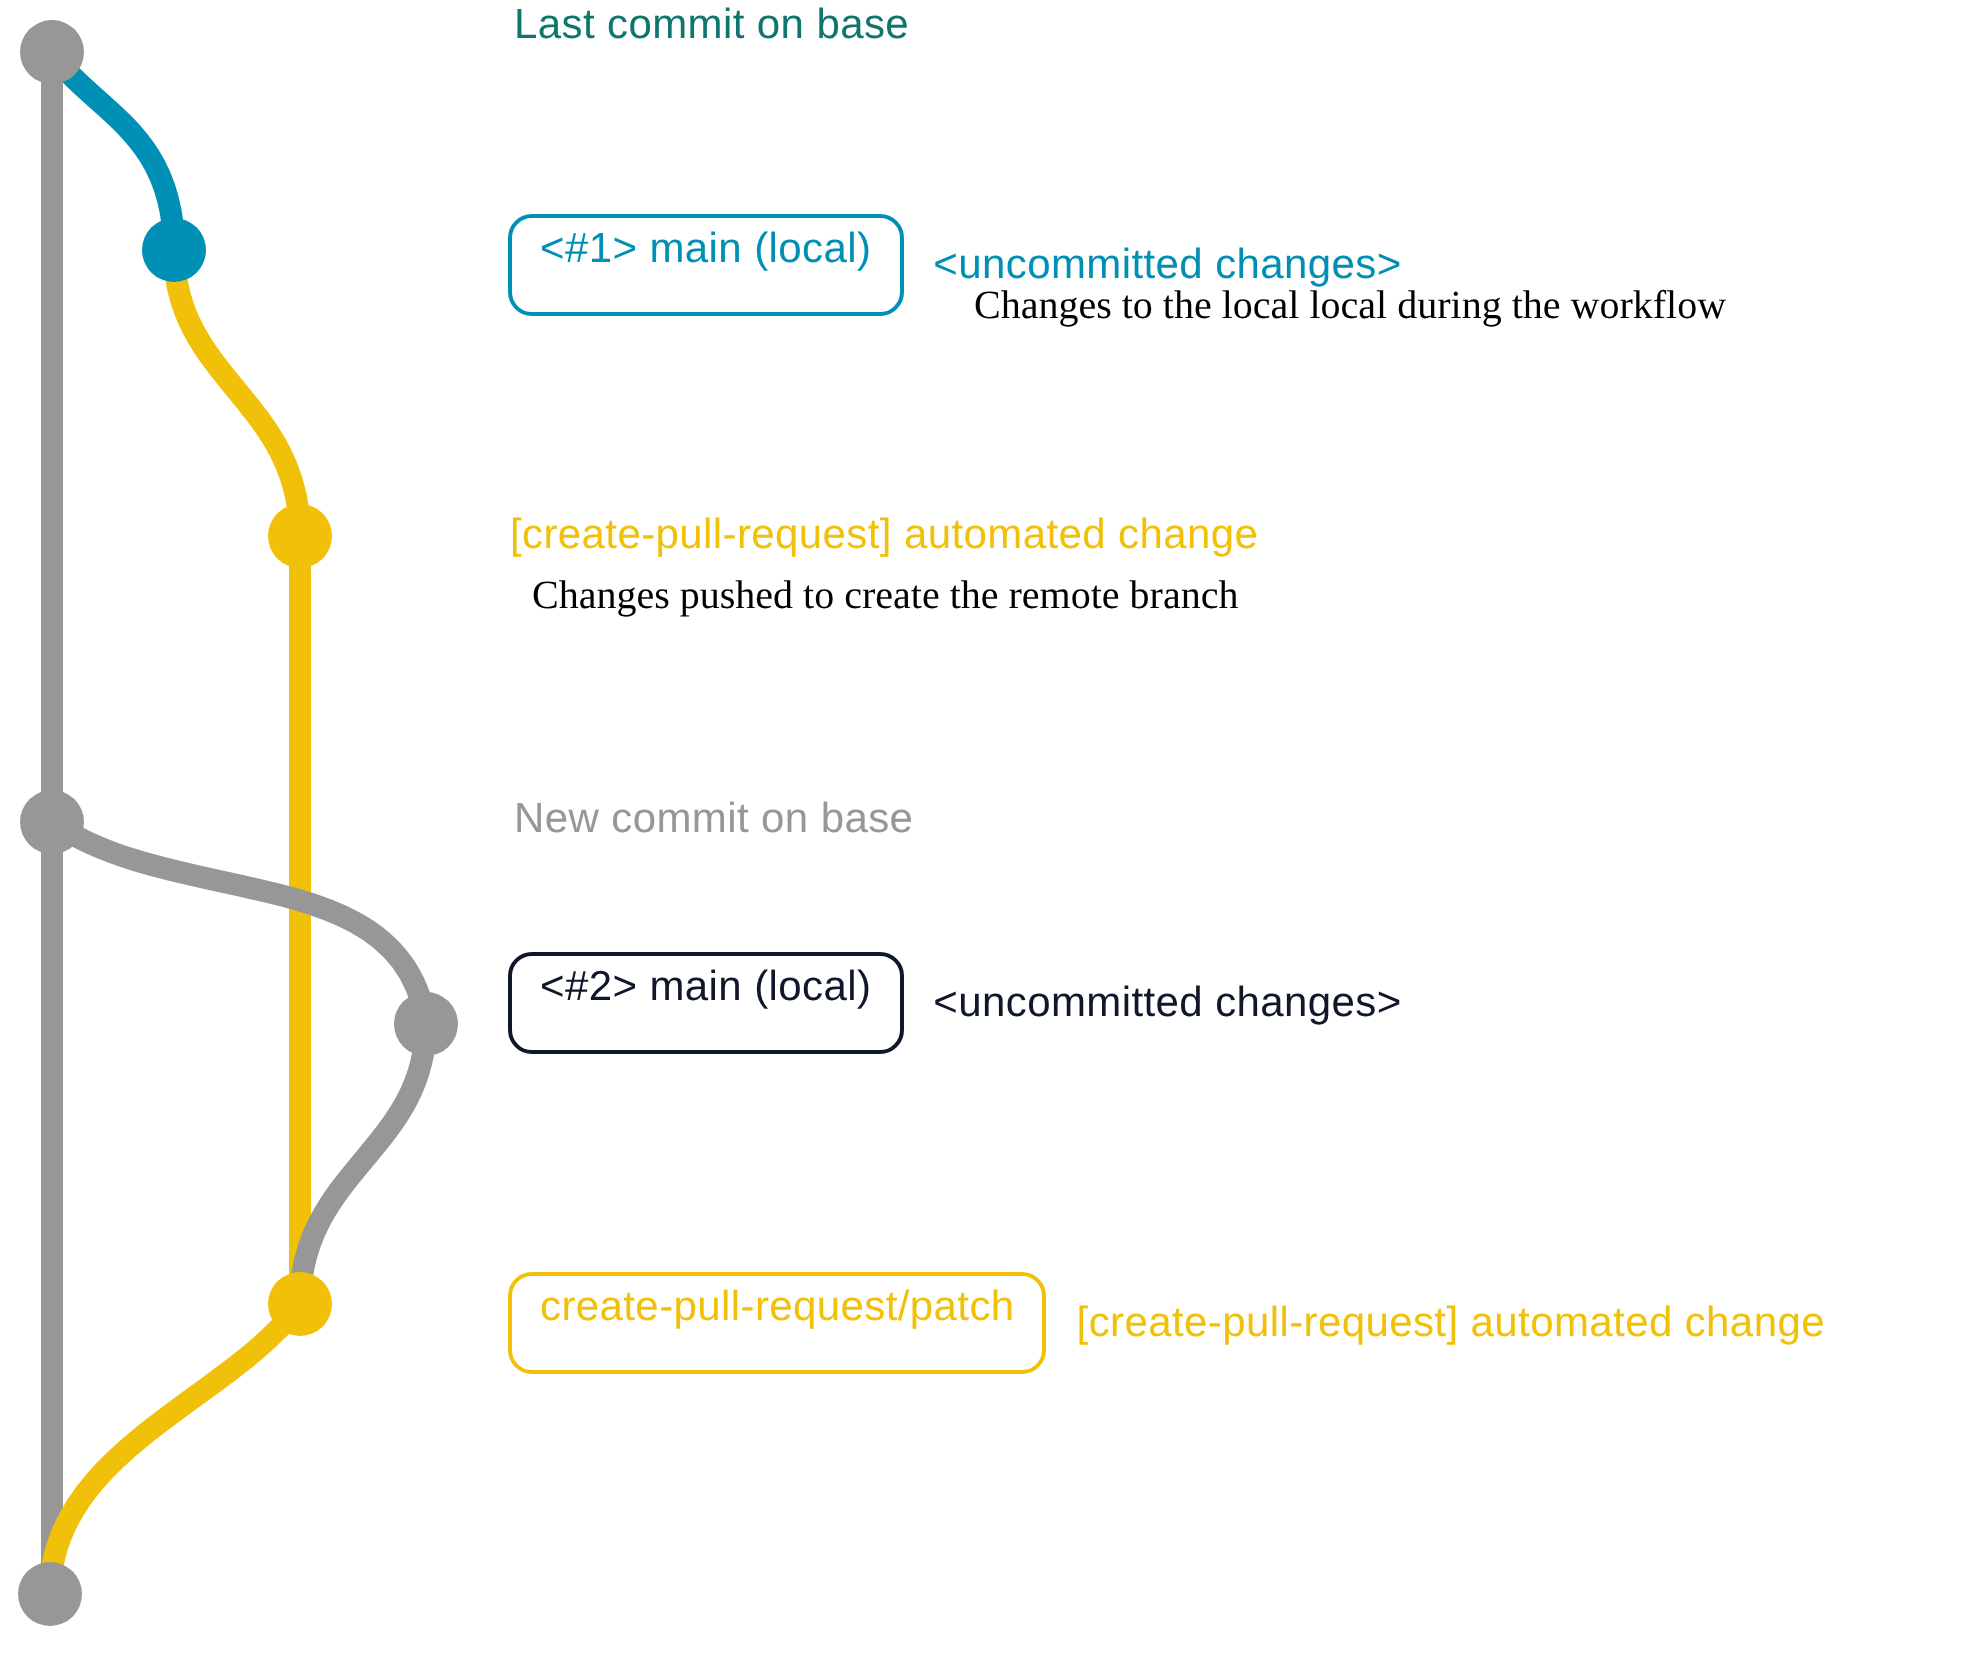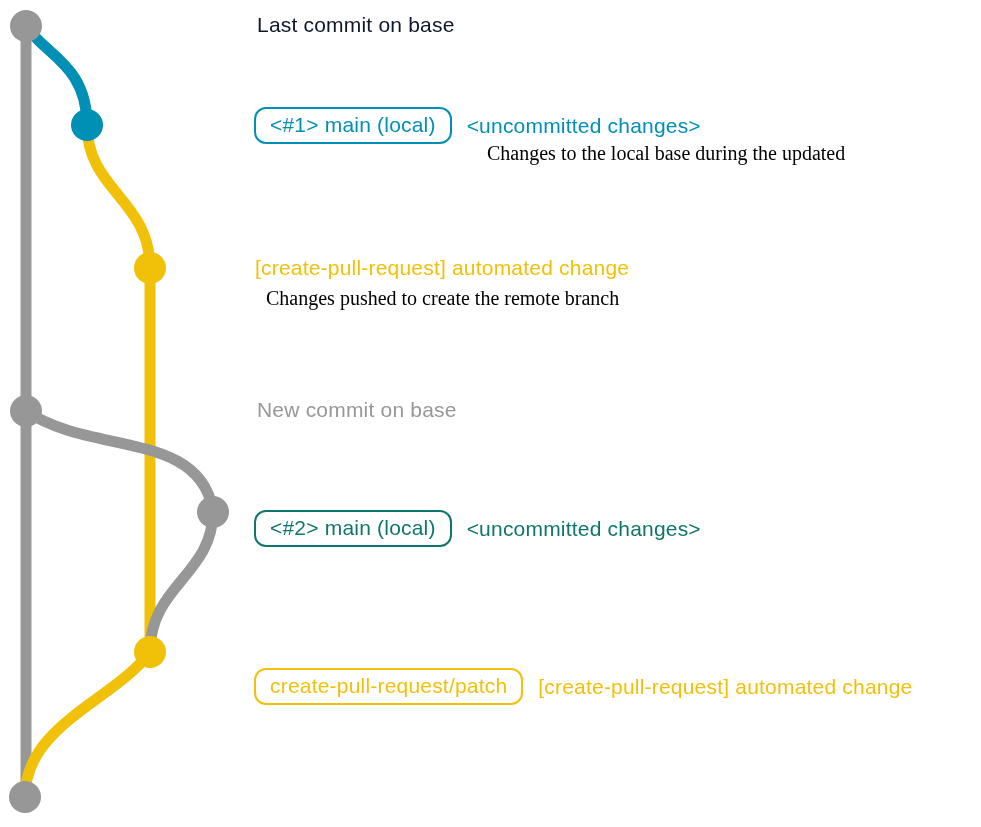--- a/index.html
+++ b/index.html
@@ -30,21 +30,21 @@
     display: flex;
     align-items: center;
     gap: 15px;
   }
   .badge {
     display: inline-flex;
     align-items: center;
     justify-content: center;
     border: 2px solid currentColor;
     border-radius: 12px;
-    padding: 4px 14px 5px 14px;
+    padding: 4px 14px 19px 14px;
     font-size: 21px;
     line-height: 24px;
     letter-spacing: 0.2px;
     background: #ffffff;
   }
 </style>
 </head>
 <body>
 
 <div id="stage">
@@ -64,37 +64,37 @@
 
     <circle cx="26" cy="26" r="16" fill="#979797"></circle>
     <circle cx="87" cy="125" r="16" fill="#008fb5"></circle>
     <circle cx="150" cy="268" r="16" fill="#f1c109"></circle>
     <circle cx="26" cy="411" r="16" fill="#979797"></circle>
     <circle cx="213" cy="512" r="16" fill="#979797"></circle>
     <circle cx="150" cy="652" r="16" fill="#f1c109"></circle>
     <circle cx="25" cy="797" r="16" fill="#979797"></circle>
   </svg>
 
-  <div class="abs msg" style="left:257px; top:12px; color:#0f172a;">Last commit on base</div>
+  <div class="abs msg" style="left:257px; top:0; color:#0f766e;">Last commit on base</div>
 
   <div class="abs badge-row" style="left:254px; top:107px; color:#008fb5;">
     <span class="badge">&lt;#1&gt; main (local)</span>
     <span class="msg">&lt;uncommitted changes&gt;</span>
   </div>
-  <div class="abs annotation" style="left:487px; top:142px;">Changes to the local base during the updated</div>
+  <div class="abs annotation" style="left:487px; top:142px;">Changes to the local local during the workflow</div>
 
   <div class="abs msg" style="left:255px; top:255px; color:#f1c109;">[create-pull-request] automated change</div>
   <div class="abs annotation" style="left:266px; top:287px;">Changes pushed to create the remote branch</div>
 
   <div class="abs msg" style="left:257px; top:397px; color:#979797;">New commit on base</div>
 
-  <div class="abs badge-row" style="left:254px; top:510px; color:#0f766e;align-items:center;">
+  <div class="abs badge-row" style="left:254px; top:476px; color:#0f172a;align-items:center;">
     <span class="badge">&lt;#2&gt; main (local)</span>
     <span class="msg">&lt;uncommitted changes&gt;</span>
   </div>
 
-  <div class="abs badge-row" style="left:254px; top:668px; color:#f1c109;">
+  <div class="abs badge-row" style="left:254px; top:636px; color:#f1c109;">
     <span class="badge">create-pull-request/patch</span>
     <span class="msg">[create-pull-request] automated change</span>
   </div>
 
 
 </div>
 
 </body></html>

